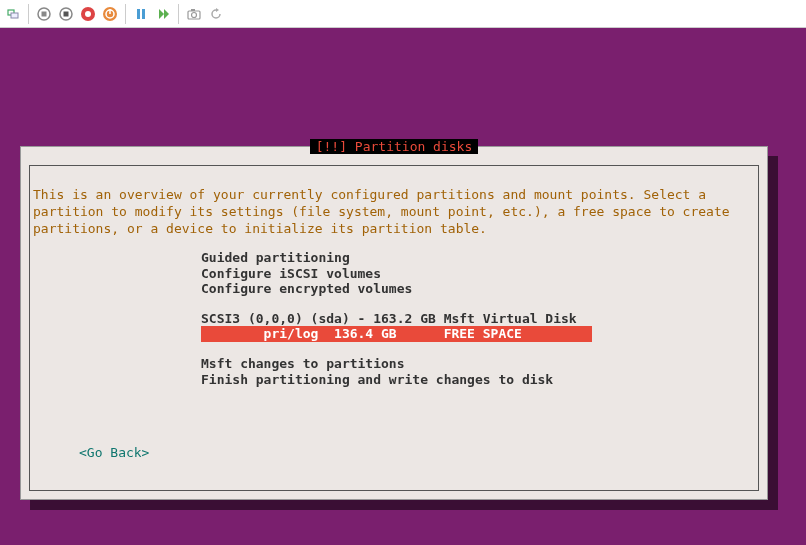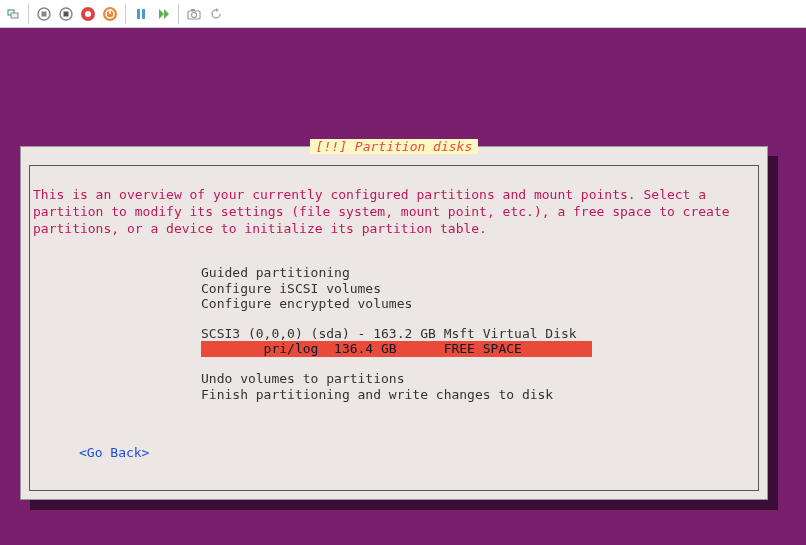--- a/index.html
+++ b/index.html
@@ -66,57 +66,57 @@
       border: 1px solid #555;
     }
     .title-wrap {
       position: absolute;
       top: -8px;
       left: 0;
       right: 0;
       text-align: center;
     }
     .title {
-      background: #fef9c3;
+      background: #000000;
       color: #e94a3a;
       padding: 0 6px;
       display: inline-block;
-      font-style: italic;
     }
     .intro {
       position: absolute;
       top: 40px;
       left: 12px;
       right: 8px;
-      color: #be185d;
+      color: #a16207;
       line-height: 1.3;
     }
     .menu {
       position: absolute;
-      top: 118px;
+      top: 103px;
       left: 180px;
       right: 20px;
       color: #333;
       line-height: 1.2;
+      font-weight: bold;
     }
     .menu-item {
       white-space: pre;
       cursor: pointer;
     }
     .highlighted {
       background: #e94a3a;
-      color: #0f172a;
+      color: #ffffff;
       display: inline-block;
     }
     .spacer { height: 14px; }
     .go-back {
       position: absolute;
       left: 58px;
       top: 298px;
-      color: #1d4ed8;
+      color: #0f766e;
       cursor: pointer;
     }
   </style>
 </head>
 <body>
 
 <div class="toolbar">
   <div class="tb-icon">
       <svg width="16" height="16" viewBox="0 0 16 16">
         <rect x="3" y="4" width="6" height="5" fill="none" stroke="#4a6" stroke-width="1.2"></rect>
@@ -188,19 +188,19 @@
     <div class="intro">This is an overview of your currently configured partitions and mount points. Select a partition to modify its settings (file system, mount point, etc.), a free space to create partitions, or a device to initialize its partition table.</div>
 
     <div class="menu">
       <div class="menu-item">Guided partitioning</div>
       <div class="menu-item">Configure iSCSI volumes</div>
       <div class="menu-item">Configure encrypted volumes</div>
       <div class="spacer"></div>
       <div class="menu-item">SCSI3 (0,0,0) (sda) - 163.2 GB Msft Virtual Disk</div>
       <div><span class="menu-item highlighted">        pri/log  136.4 GB      FREE SPACE         </span></div>
       <div class="spacer"></div>
-      <div class="menu-item">Undo volumes to partitions</div>
+      <div class="menu-item">Msft changes to partitions</div>
       <div class="menu-item">Finish partitioning and write changes to disk</div>
     </div>
 
     <div class="go-back">&lt;Go Back&gt;</div>
   </div>
 </div>
 
 </body></html>

